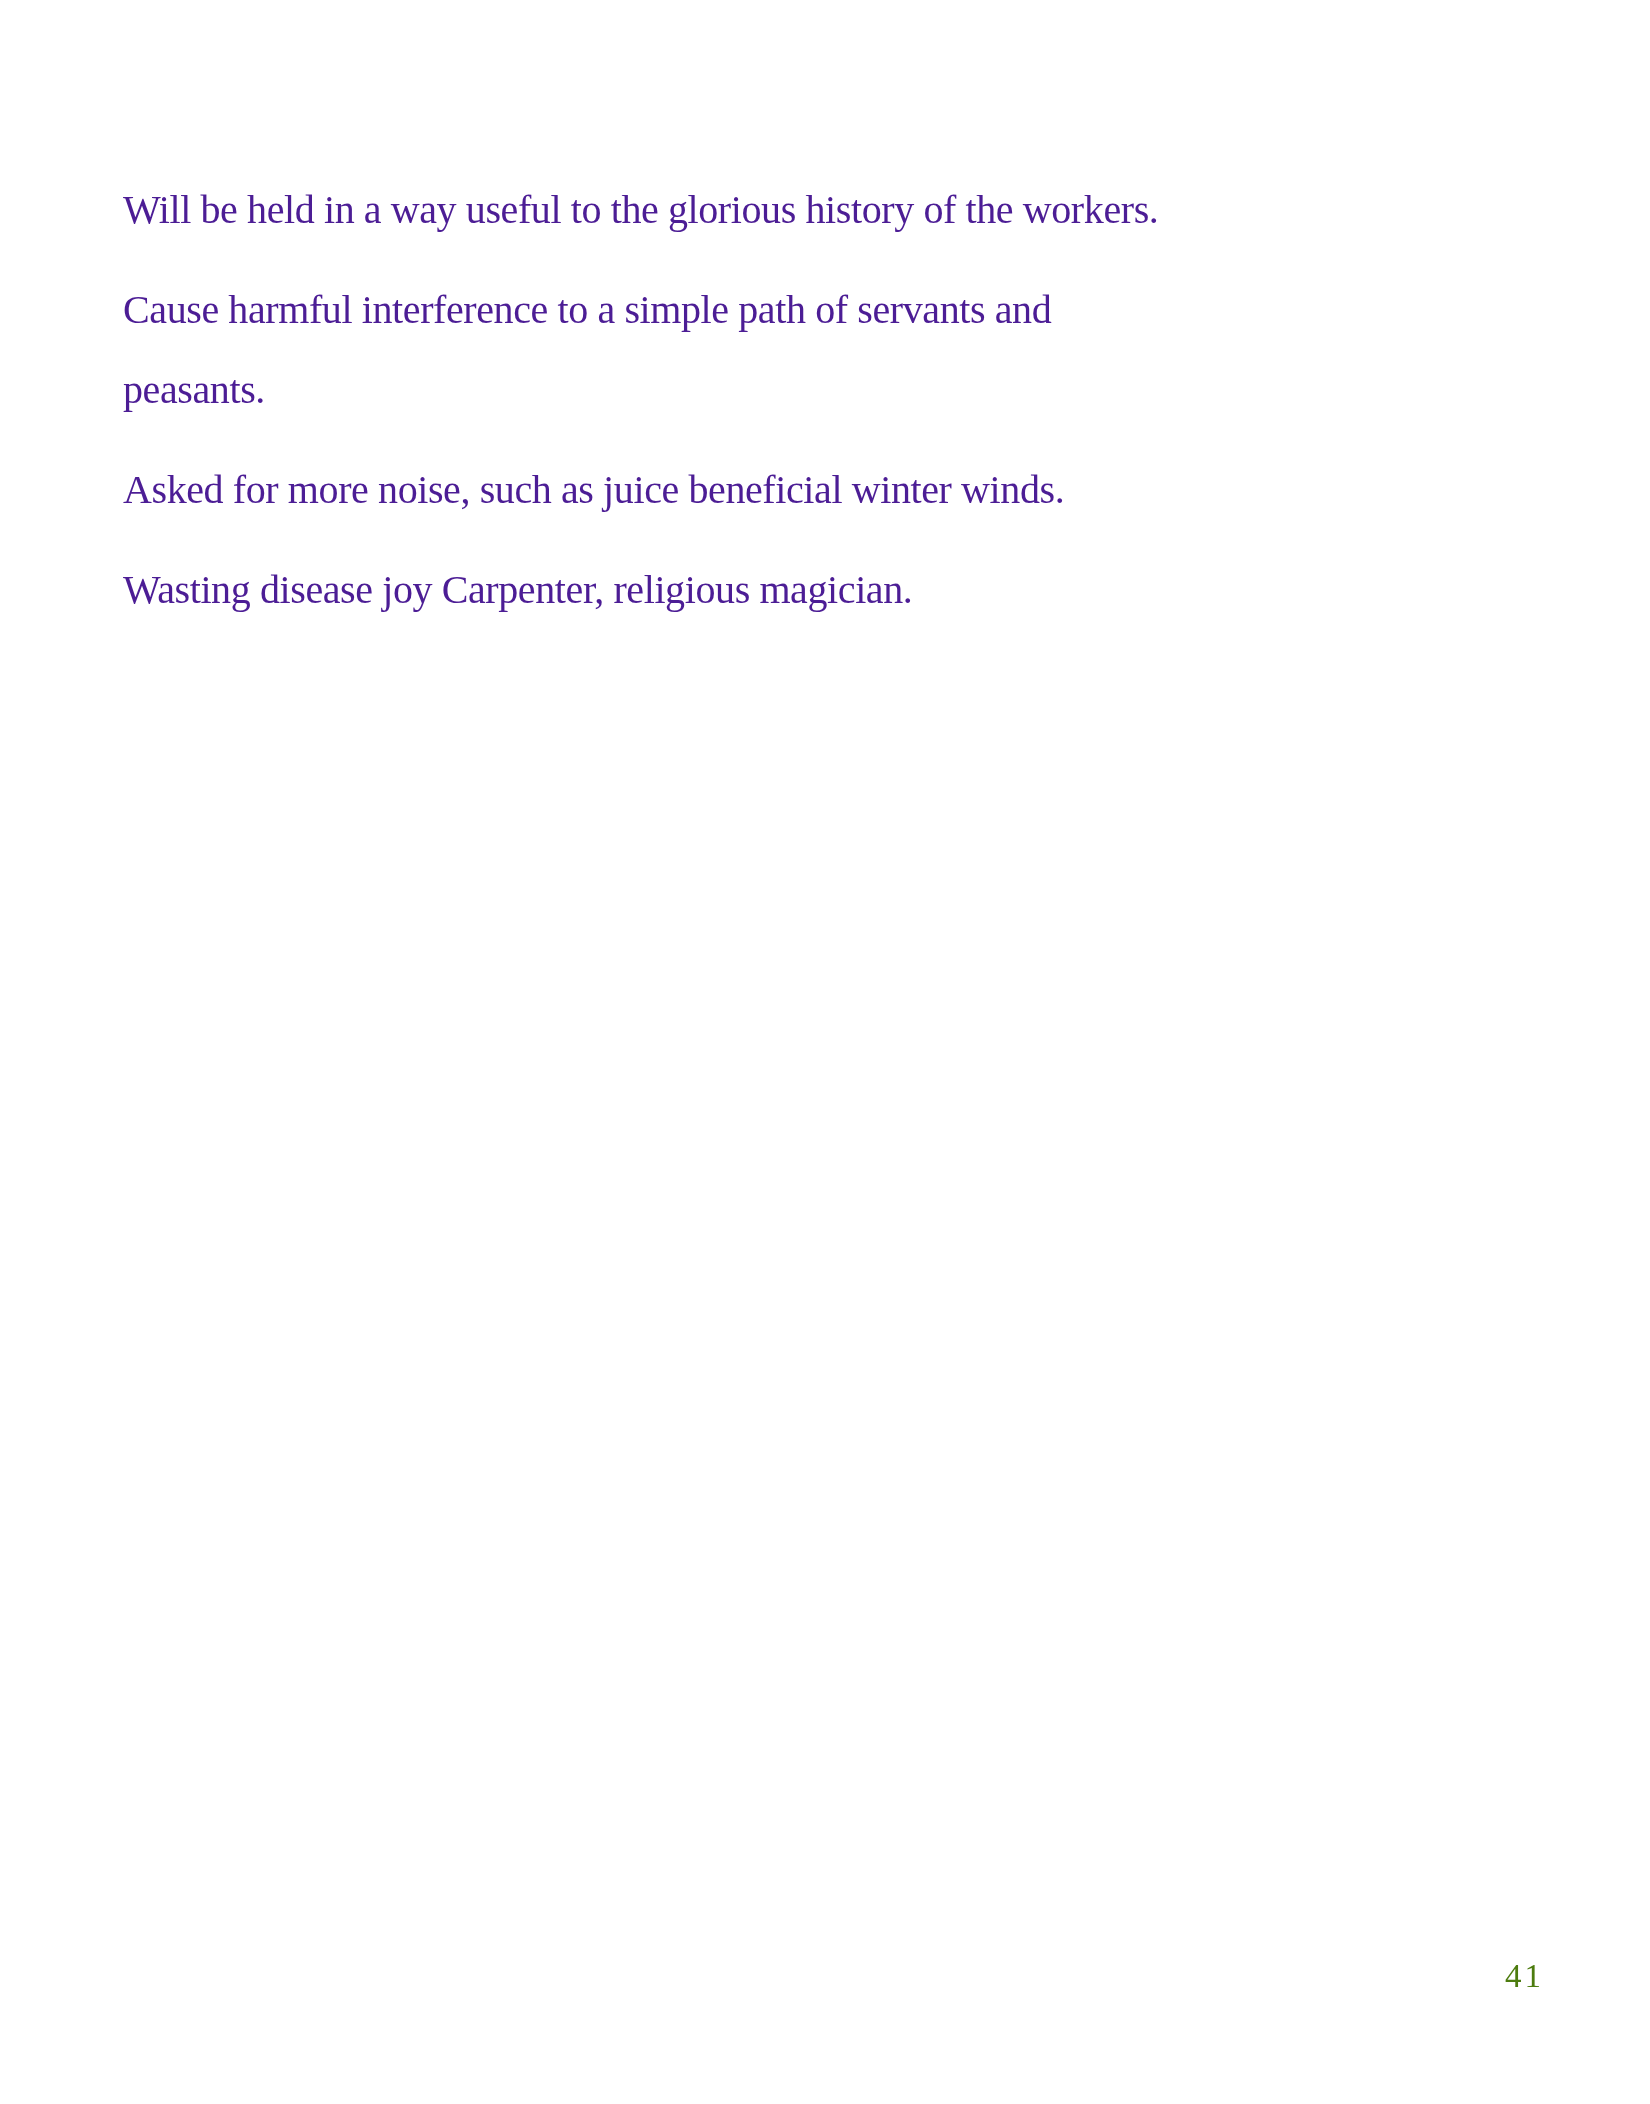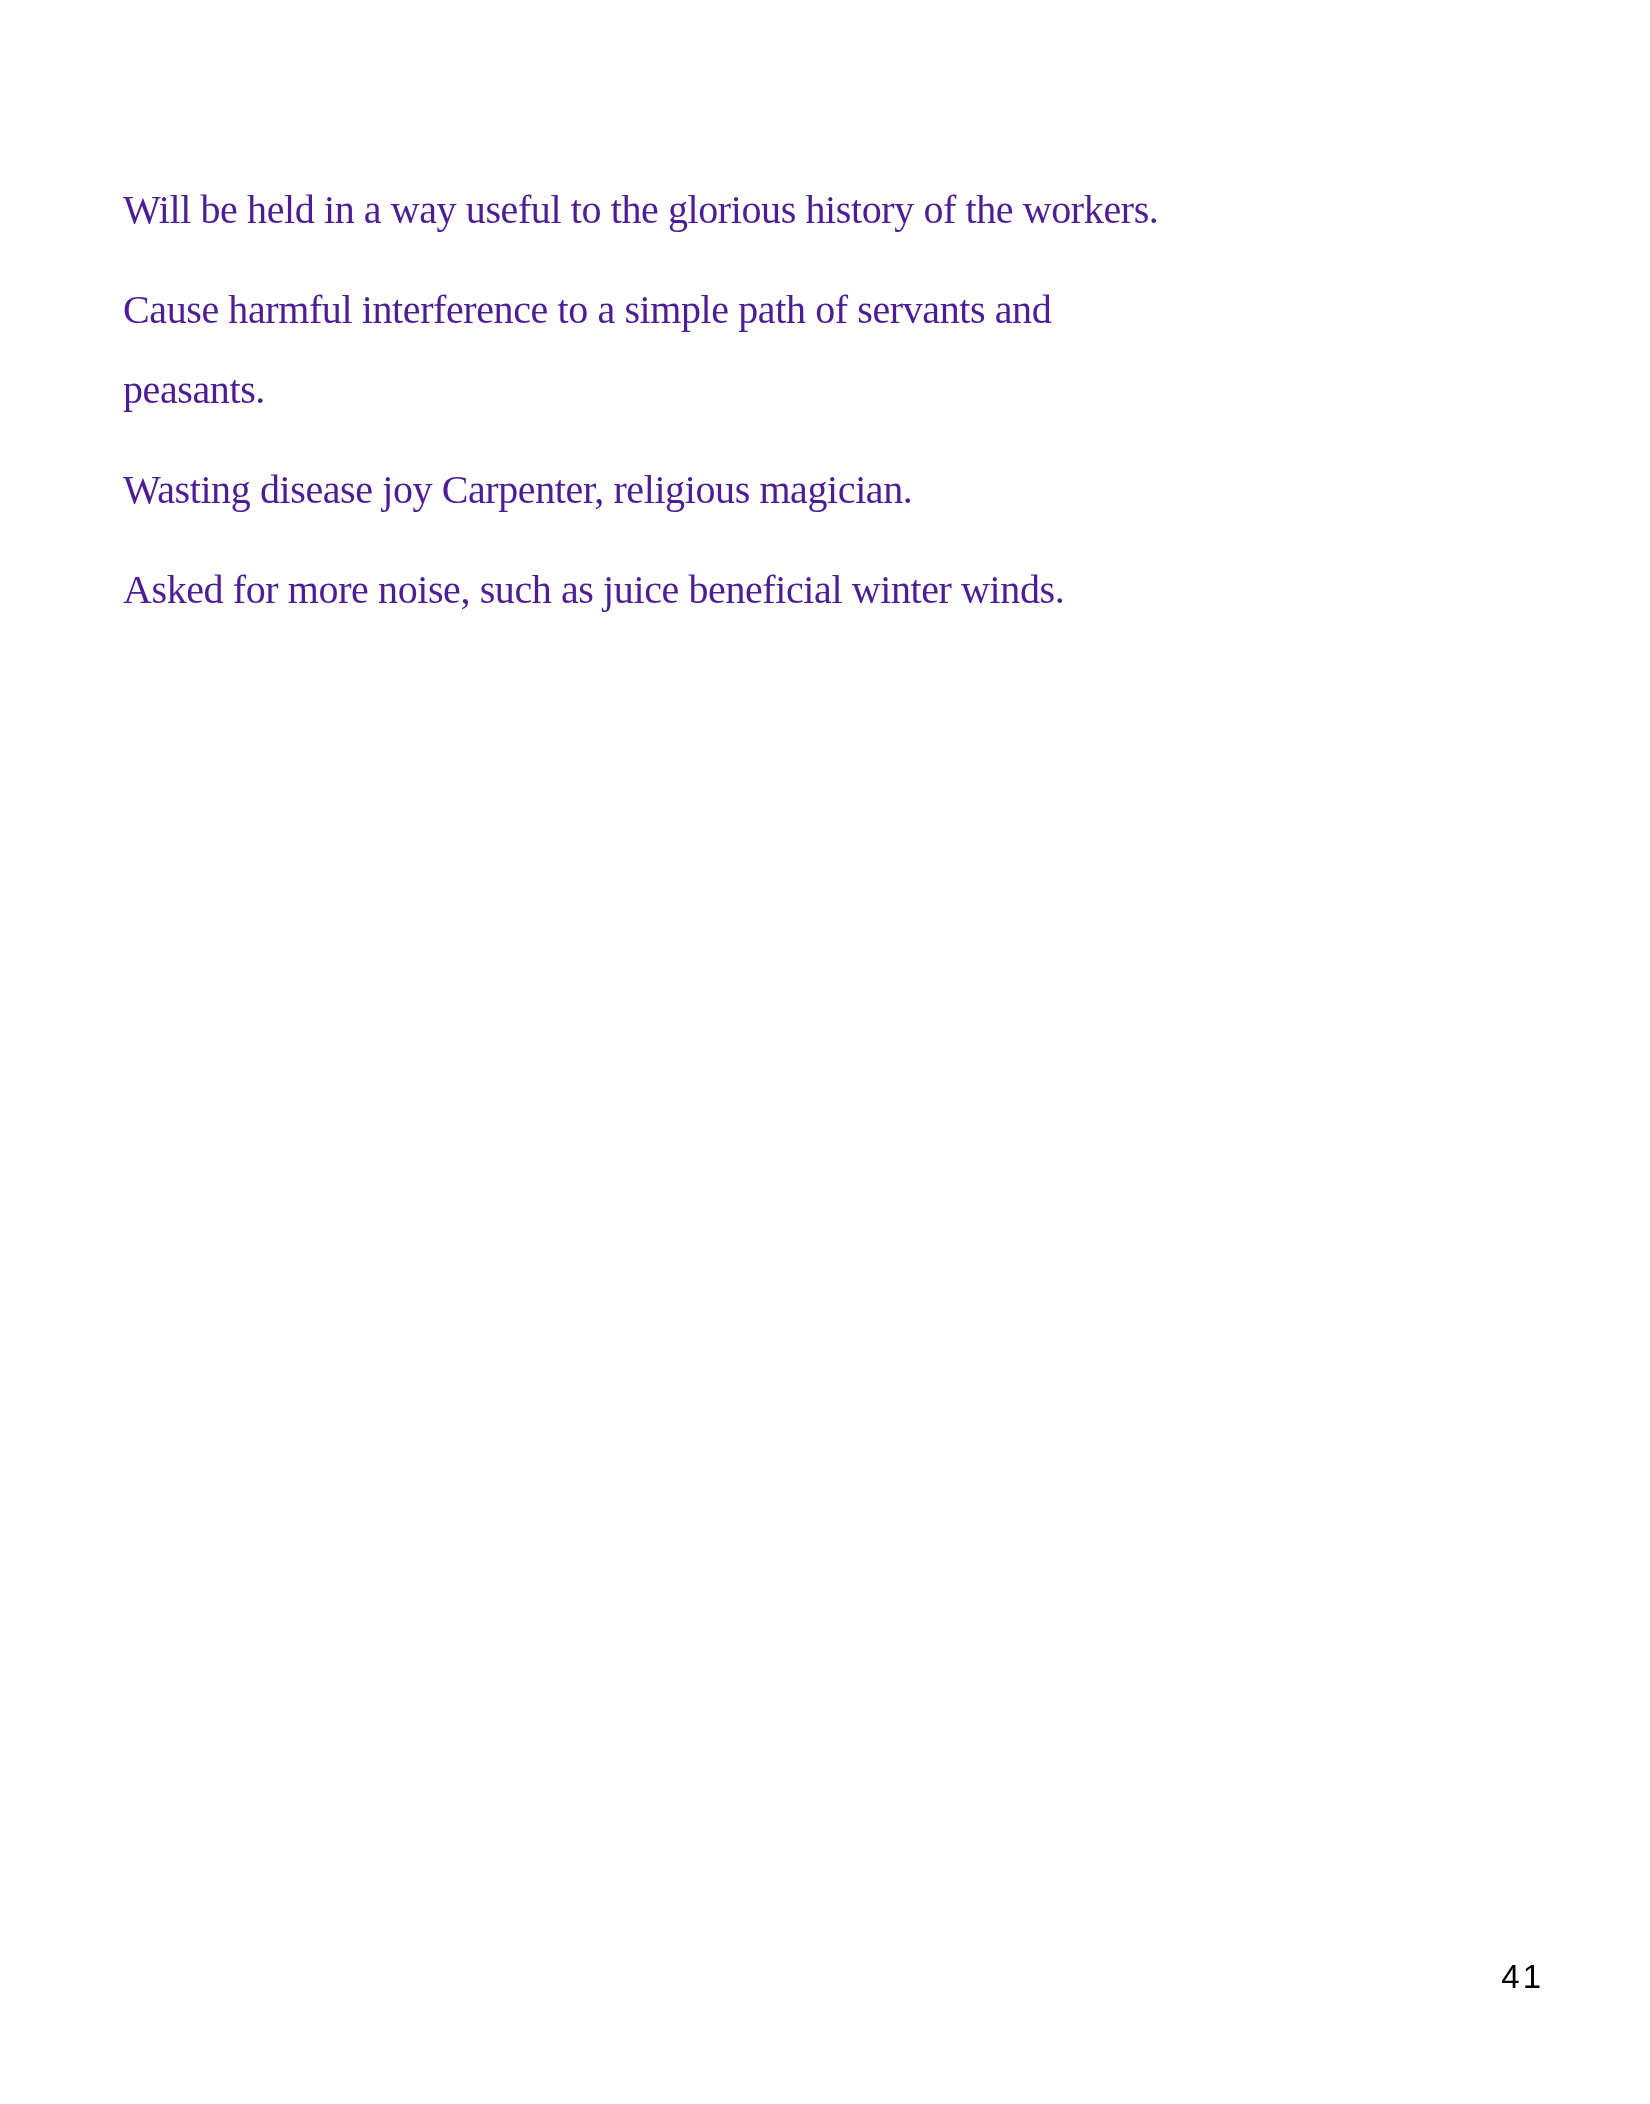--- a/index.html
+++ b/index.html
@@ -29,30 +29,30 @@
     font-size: 40px;
     line-height: 80px;
     letter-spacing: -0.4px;
     color: #4c1d95;
     font-weight: 400;
   }
   .page-number {
     position: absolute;
     top: 1958px;
     right: 106px;
-    font-family: Liberation Sans, sans-serif;
+    font-family: Liberation Serif, serif;
     font-size: 33px;
     letter-spacing: 3px;
-    color: #000000;
+    color: #4d7c0f;
   }
 </style>
 </head>
 <body>
 
 <div class="page">
   <div class="content">
     <p>Will be held in a way useful to the glorious history of the workers.</p>
     <p>Cause harmful interference to a simple path of servants and peasants.</p>
+    <p>Asked for more noise, such as juice beneficial winter winds.</p>
     <p>Wasting disease joy Carpenter, religious magician.</p>
-    <p>Asked for more noise, such as juice beneficial winter winds.</p>
   </div>
   <div class="page-number">41</div>
 </div>
 
 </body></html>

